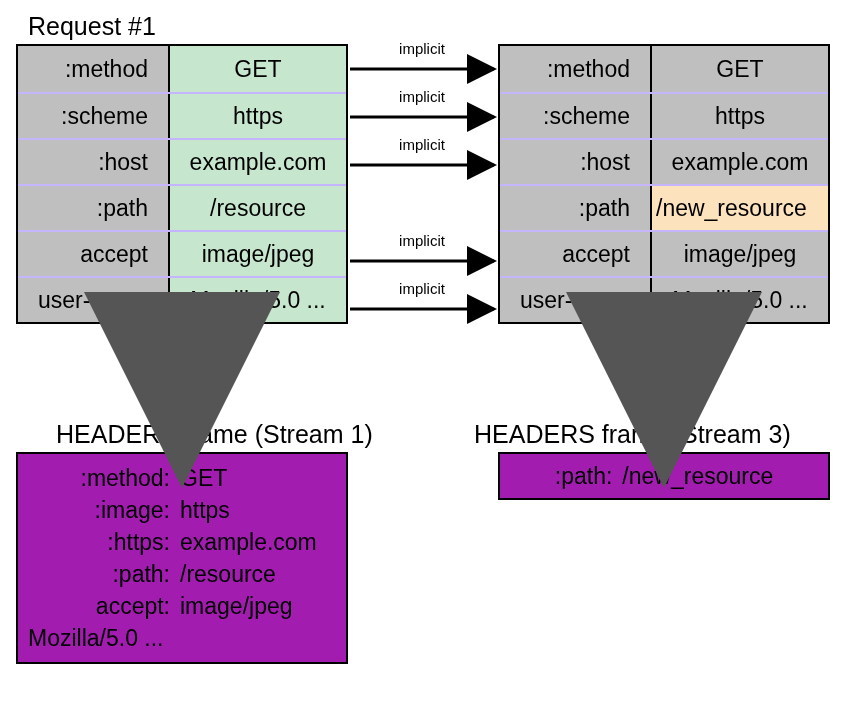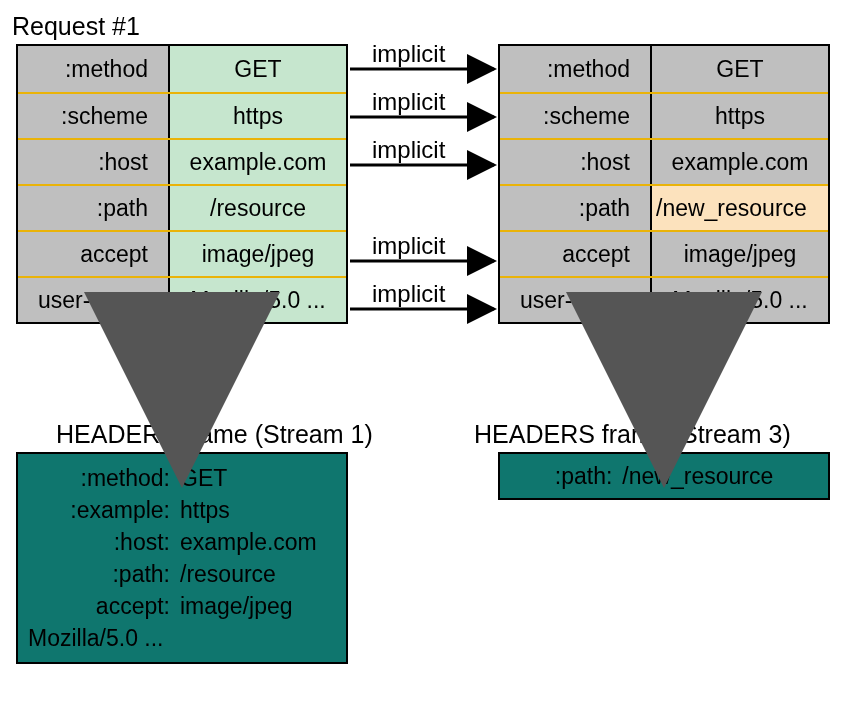--- a/index.html
+++ b/index.html
@@ -23,21 +23,21 @@
     font-weight: 400;
   }
   .table {
     position: absolute;
     border: 2px solid #000;
   }
   .row {
     display: flex;
     height: 46px;
   }
-  .row + .row { border-top: 2px solid #eab308; }
+  .row + .row { border-top: 2px solid #c4b5fd; }
   .cell {
     display: flex;
     align-items: center;
     padding: 0 20px;
     font-size: 23px;
     white-space: nowrap;
     overflow: hidden;
   }
   .cell.key {
     width: 152px;
@@ -48,52 +48,53 @@
   .cell.val {
     width: 176px;
     justify-content: center;
   }
   .bg-gray  { background: #bfbfbf; }
   .bg-green { background: #c6e6ce; }
   .bg-tan   { background: #fce2bd; }
   .frame {
     position: absolute;
     border: 2px solid #000;
-    background: #0f766e;
+    background: #a21caf;
     font-size: 23px;
   }
   .frame .line {
     display: flex;
     height: 32px;
     align-items: center;
   }
   .frame .k {
     width: 152px;
     text-align: right;
     padding-right: 6px;
   }
   .frame .v { padding-left: 4px; }
   .arrow-label {
     position: absolute;
-    font-size: 24px;
+    font-size: 15px;
+    text-align: center;
   }
   svg.overlay {
     position: absolute;
     left: 0; top: 0;
     width: 819px;
     height: 679px;
     pointer-events: none;
   }
 </style>
 </head>
 <body>
 
 <div class="canvas">
 
-  <div class="title" style="left:0; top:0;">Request #1</div>
+  <div class="title" style="left:16px; top:0;">Request #1</div>
 
   <div class="table" style="left:4px; top:32px; width:332px;">
     <div class="row">
       <div class="cell key">:method</div>
       <div class="cell val bg-green">GET</div>
     </div>
     <div class="row">
       <div class="cell key">:scheme</div>
       <div class="cell val bg-green">https</div>
     </div>
@@ -150,25 +151,25 @@
 
   <div class="title" style="left:4px; top:408px;margin-left:40px;">HEADERS frame (Stream 1)</div>
   <div class="title" style="left:462px; top:408px;">HEADERS frame (Stream 3)</div>
 
   <div class="frame" style="left:4px; top:440px; width:332px; padding:8px 6px;">
     <div class="line">
         <span class="k">:method:</span>
         <span class="v">GET</span>
       </div>
     <div class="line">
-        <span class="k">:example:</span>
+        <span class="k">:image:</span>
         <span class="v">https</span>
       </div>
     <div class="line">
-        <span class="k">:host:</span>
+        <span class="k">:https:</span>
         <span class="v">example.com</span>
       </div>
     <div class="line">
         <span class="k">:path:</span>
         <span class="v">/resource</span>
       </div>
     <div class="line">
         <span class="k">accept:</span>
         <span class="v">image/jpeg</span>
       </div>

